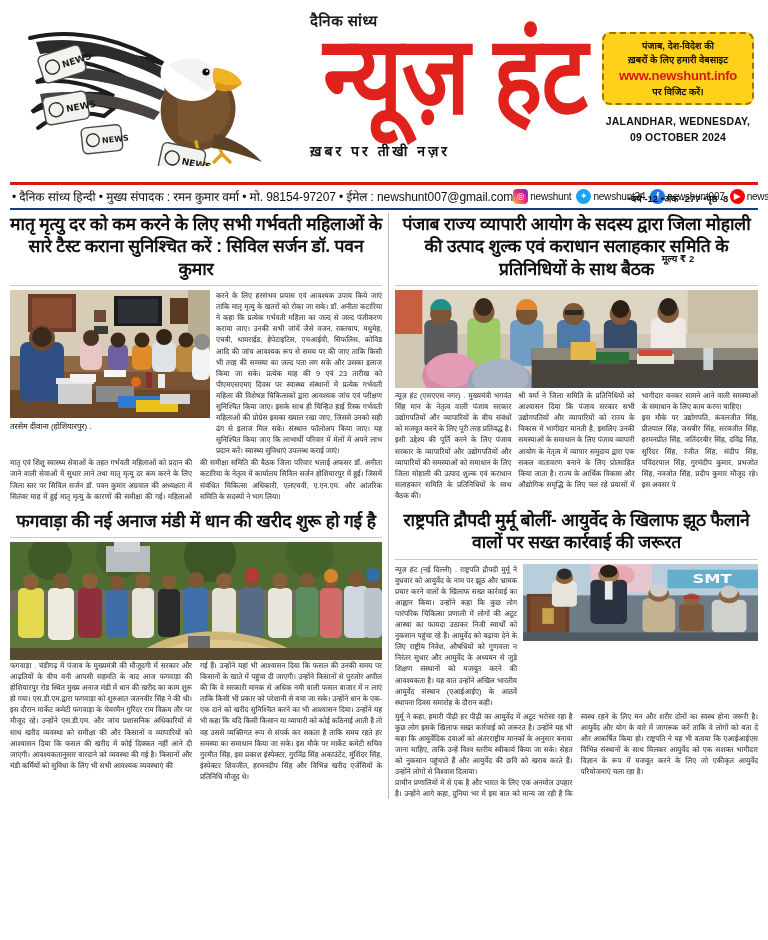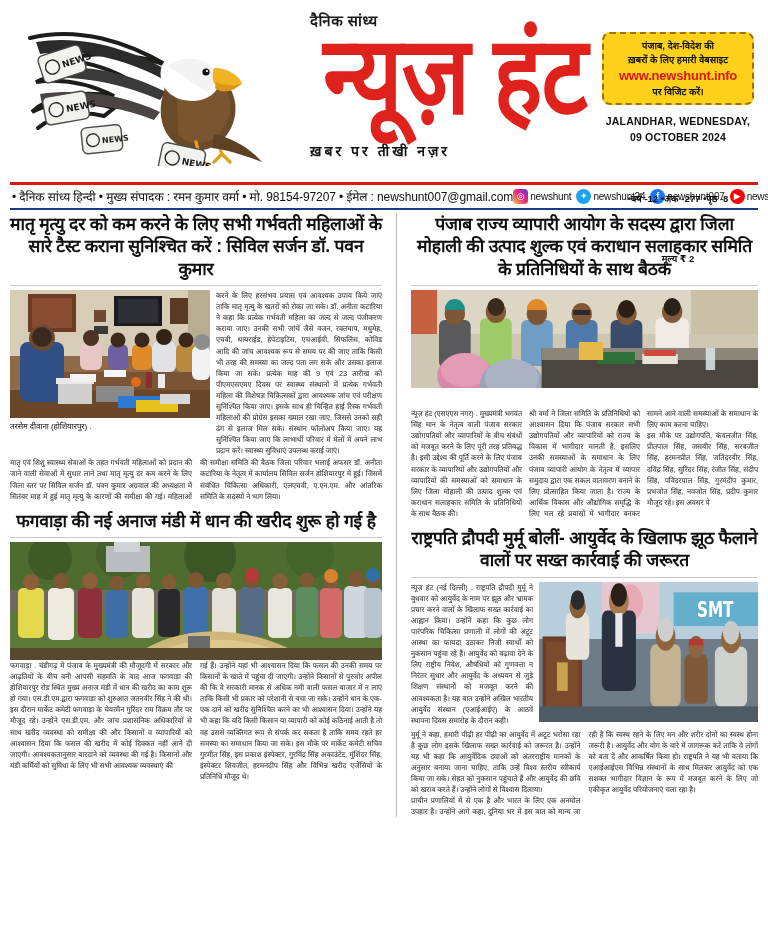--- a/index.html
+++ b/index.html
@@ -51,21 +51,21 @@
     width:15px;height:15px;border-radius:4px;display:flex;align-items:center;
     justify-content:center;color:#fff;font-size:9px;font-weight:700;flex:0 0 auto;
   }
   .soc .ig{background:linear-gradient(45deg,#f9ce34,#ee2a7b,#6228d7);}
   .soc .tw{background:#1da1f2;border-radius:50%;}
   .soc .fb{background:#1877f2;border-radius:50%;}
   .soc .yt{background:#ff0000;border-radius:50%;}
   .soc .handle{font-size:10px;color:#111;font-weight:400;letter-spacing:-.2px;}
 
   
-  .content{display:flex;gap:8px;margin-top:3px;}
+  .content{display:flex;gap:0;margin-top:3px;}
   .col-left{width:372px;flex:0 0 372px;}
   .vdiv{width:1px;background:#b9b9b9;margin:0 6px;flex:0 0 1px;}
   .col-right{flex:1 1 auto;}
 
   .headline{
     font-weight:700;color:#111;font-size:17.5px;line-height:1.28;
     text-align:center;letter-spacing:-.2px;
   }
   .hl-rule{height:1px;background:#c9c9c9;margin:5px 0 4px;}
 
@@ -416,37 +416,37 @@
             <rect x="140" y="58" width="232" height="40" fill="#4a453e"></rect>
             <rect x="140" y="58" width="232" height="12" fill="#8c8579"></rect>
             <rect x="200" y="62" width="40" height="12" fill="#2f6f3a"></rect>
             <rect x="248" y="64" width="38" height="10" fill="#e8e3d8"></rect>
             <rect x="250" y="60" width="34" height="6" fill="#cf4a3a"></rect>
             <rect x="316" y="58" width="10" height="22" fill="#dde6ea" opacity=".85"></rect>
             <rect x="180" y="52" width="26" height="18" fill="#e6b84a"></rect>
           </svg>
         </div>
 
-        <div class="cols3" style="margin-top:20px;">
+        <div class="cols3" style="margin-top:2px;">
           <p class="body-text">न्यूज़ हंट (एसएएस नगर) . मुख्यमंत्री भगवंत सिंह मान के नेतृत्व वाली पंजाब सरकार उद्योगपतियों और व्यापारियों के बीच संबंधों को मजबूत करने के लिए पूरी तरह प्रतिबद्ध है। इसी उद्देश्य की पूर्ति करने के लिए पंजाब सरकार के व्यापारियों और उद्योगपतियों और व्यापारियों की समस्याओं को समाधान के लिए जिला मोहाली की उत्पाद शुल्क एवं कराधान सलाहकार समिति के प्रतिनिधियों के साथ बैठक की।</p>
           <p class="body-text">श्री वर्मा ने जिला समिति के प्रतिनिधियों को आश्वासन दिया कि पंजाब सरकार सभी उद्योगपतियों और व्यापारियों को राज्य के विकास में भागीदार मानती है, इसलिए उनकी समस्याओं के समाधान के लिए पंजाब व्यापारी आयोग के नेतृत्व में व्यापार समुदाय द्वारा एक सकल वातावरण बनाने के लिए प्रोत्साहित किया जाता है। राज्य के आर्थिक विकास और औद्योगिक समृद्धि के लिए चल रहे प्रयासों में भागीदार बनकर सामने आने वाली समस्याओं के समाधान के लिए काम करना चाहिए।</p>
           <p class="body-text">इस मौके पर उद्योगपति, कंवलजीत सिंह, प्रीतपाल सिंह, जसबीर सिंह, सरबजीत सिंह, हरमनप्रीत सिंह, जतिंदरबीर सिंह, दविंद्र सिंह, सुरिंदर सिंह, रंजीत सिंह, संदीप सिंह, पविंदरपाल सिंह, गुरमंदीप कुमार, प्रभजोत सिंह, नवजोत सिंह, प्रदीप कुमार मौजूद रहे। इस अवसर पे</p>
         </div>
       </div>
 
       <div class="bottom-head">
         <div class="headline">राष्ट्रपति द्रौपदी मुर्मू बोलीं- आयुर्वेद के खिलाफ झूठ फैलाने वालों पर सख्त कार्रवाई की जरूरत</div>
         <div class="hl-rule"></div>
 
         <div style="display:flex;gap:6px;">
           <div style="width:122px;flex:0 0 122px;">
             <p class="body-text">न्यूज़ हंट (नई दिल्ली) . राष्ट्रपति द्रौपदी मुर्मू ने बुधवार को आयुर्वेद के नाम पर झूठ और भ्रामक प्रचार करने वालों के खिलाफ सख्त कार्रवाई का आह्वान किया। उन्होंने कहा कि कुछ लोग पारंपरिक चिकित्सा प्रणाली में लोगों की अटूट आस्था का फायदा उठाकर निजी स्वार्थों को नुकसान पहुंचा रहे हैं। आयुर्वेद को बढ़ावा देने के लिए राष्ट्रीय निवेश, औषधियों को गुणवत्ता न निरंतर सुधार और आयुर्वेद के अध्ययन से जुड़े शिक्षण संस्थानों को मजबूत करने की आवश्यकता है। यह बात उन्होंने अखिल भारतीय आयुर्वेद संस्थान (एआईआईए) के आठवें स्थापना दिवस समारोह के दौरान कही।</p>
           </div>
           <div style="flex:1 1 auto;">
-            <div class="photo" style="height:140px;">
+            <div class="photo" style="height:77px;">
               <svg viewBox="0 0 244 108" preserveAspectRatio="none" aria-hidden="true">
                 <rect width="244" height="108" fill="#9fb5c4"></rect>
                 <rect x="0" y="0" width="244" height="52" fill="#b8cedd"></rect>
                 <rect x="70" y="0" width="64" height="40" fill="#e6c7cf"></rect>
                 <circle cx="102" cy="16" r="14" fill="#e8a8b4"></circle>
                 <rect x="150" y="8" width="94" height="26" fill="#53a9c9" opacity=".85"></rect>
                 <text x="176" y="27" font-size="17" font-weight="bold" fill="#ffffff" font-family="DejaVu Sans, sans-serif">SMT</text>
                 <rect x="0" y="44" width="244" height="64" fill="#6d7c87"></rect>
 
                 <rect x="4" y="42" width="44" height="66" fill="#6b3f27"></rect>

